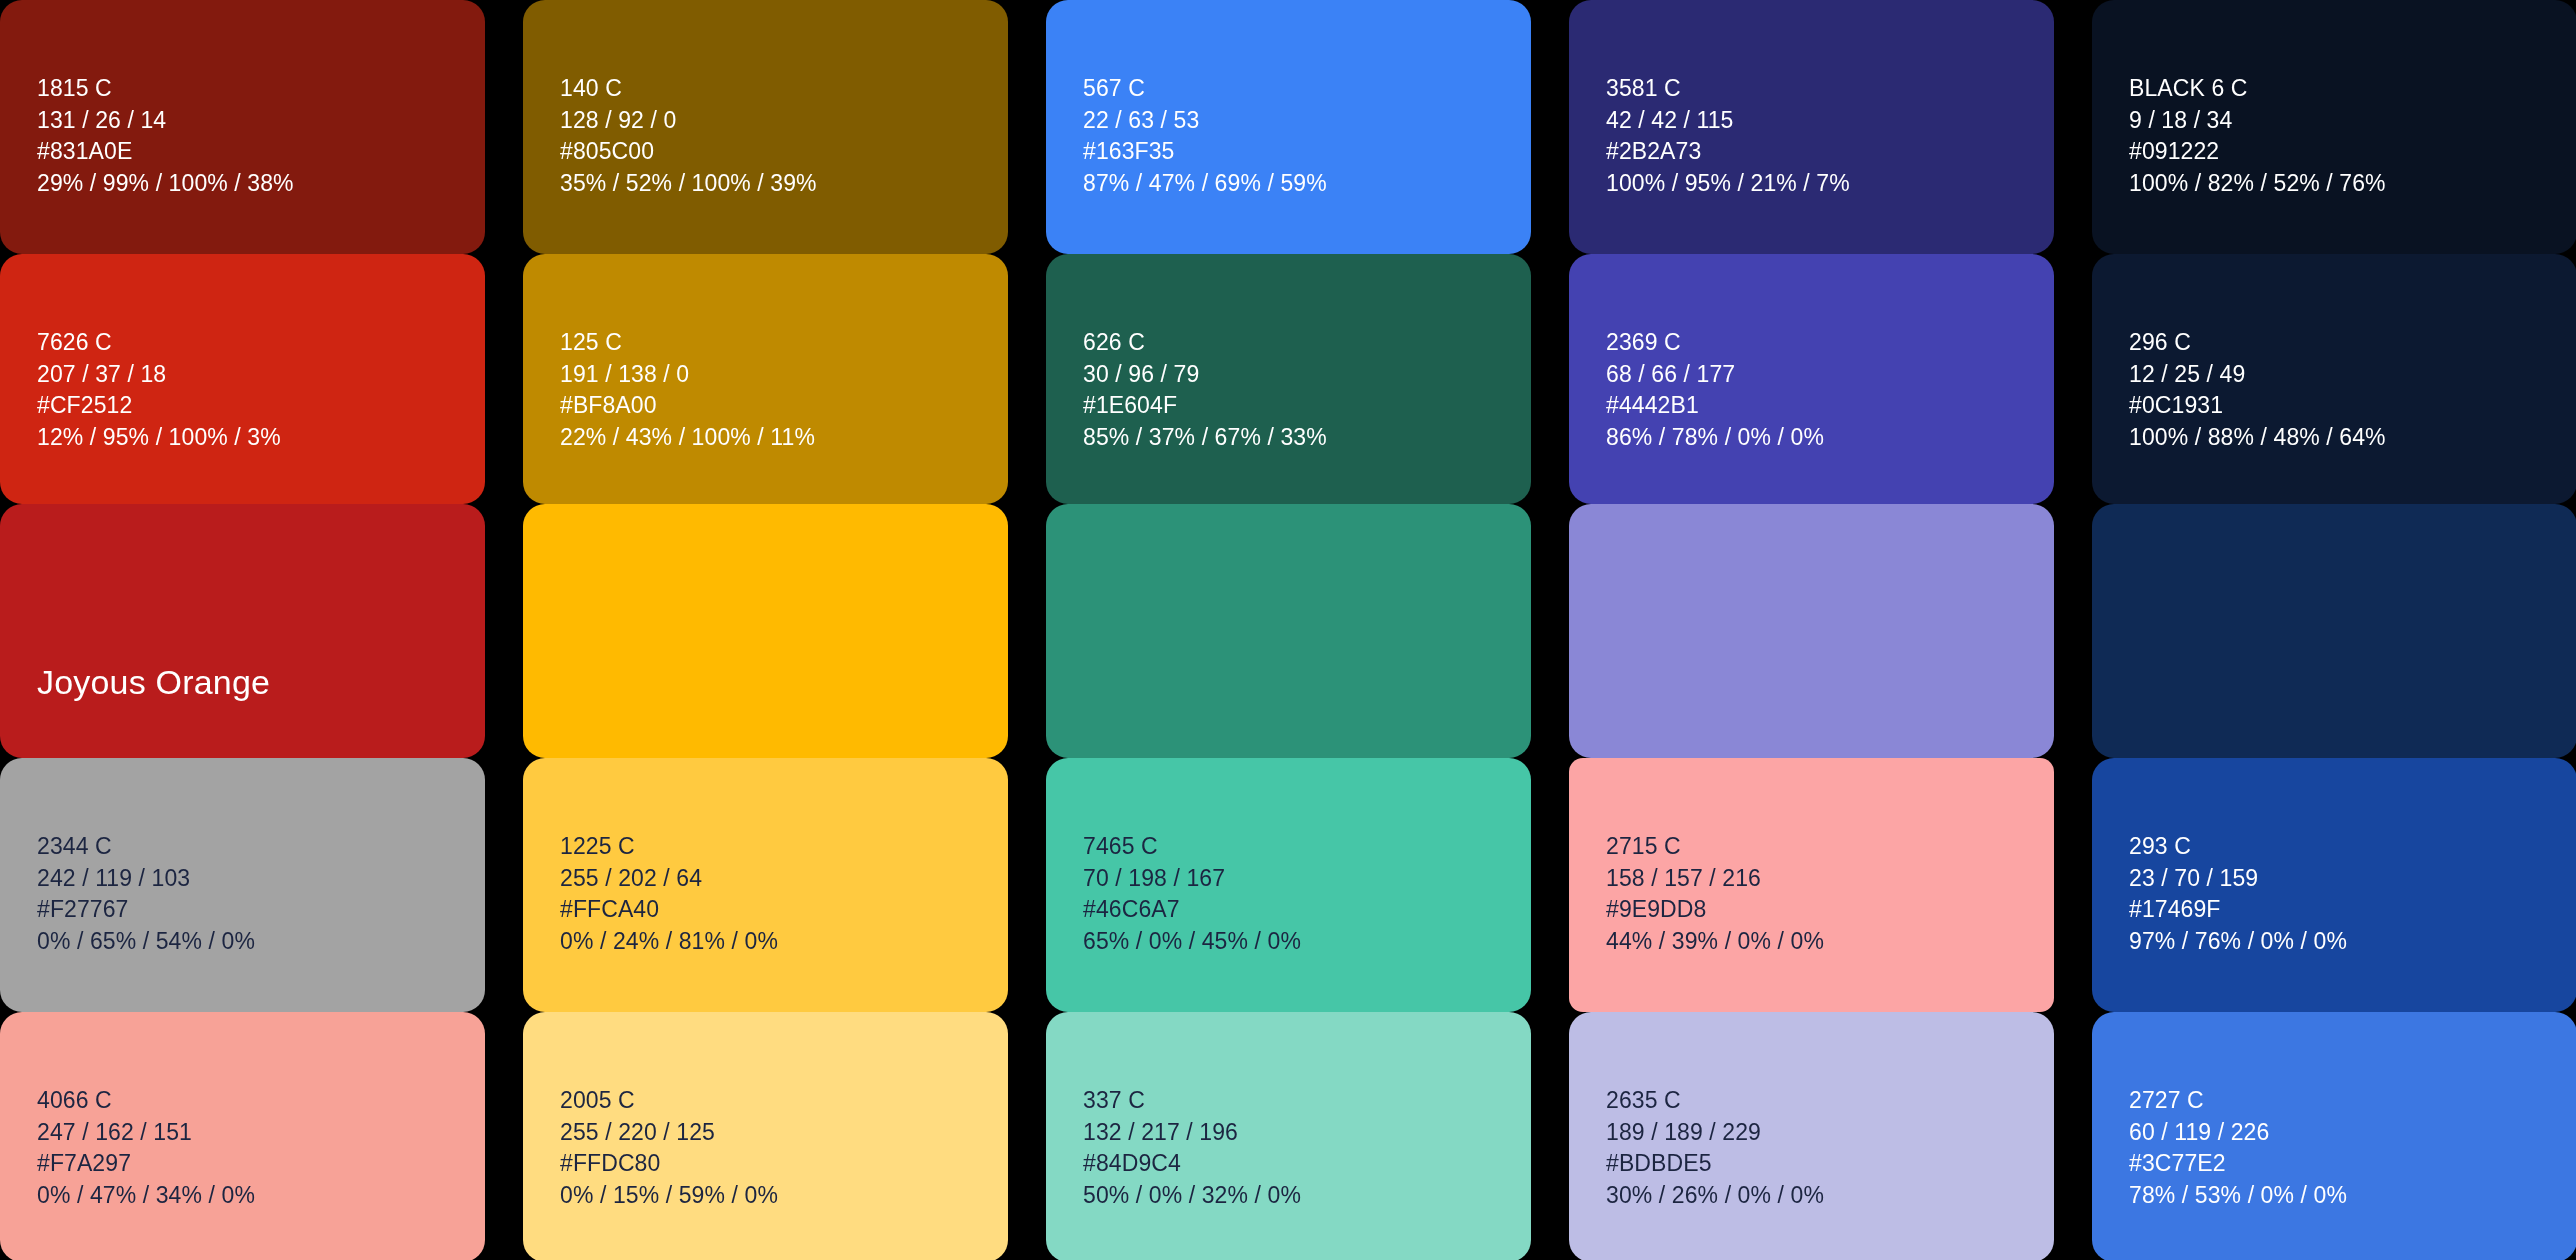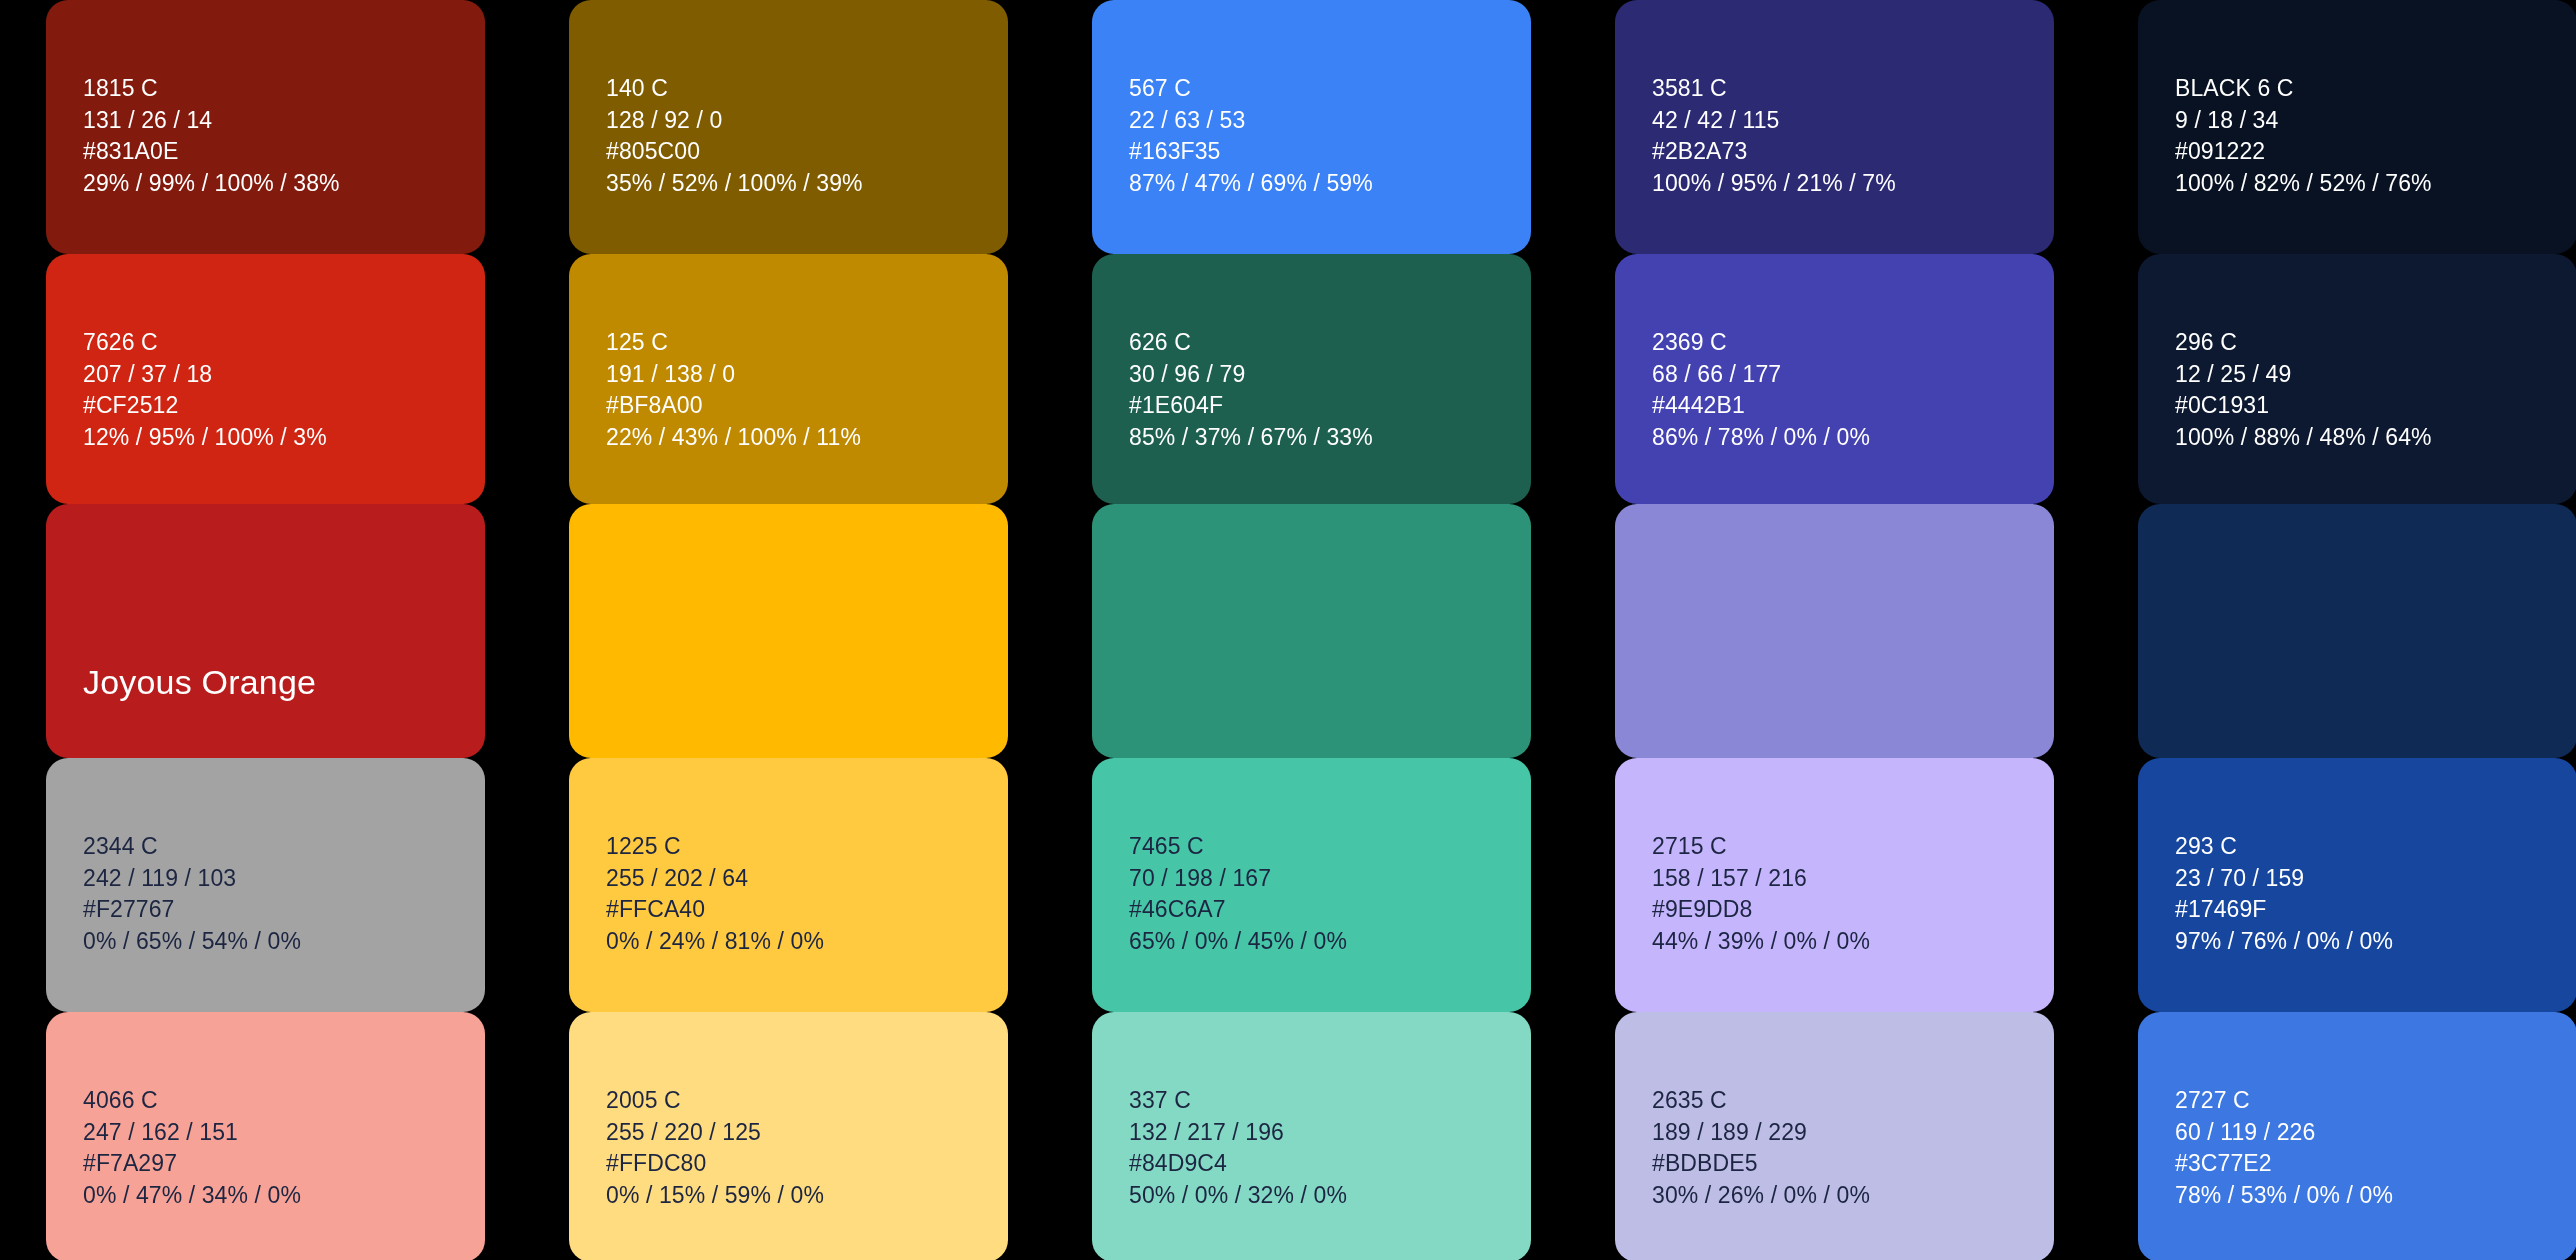--- a/index.html
+++ b/index.html
@@ -19,21 +19,20 @@
   }
   .swatch{
     position:relative;
     padding:4px 37px;
     display:flex;
     flex-direction:column;
     justify-content:flex-end;
     border-radius:22px;
     box-sizing:border-box;
     overflow:hidden;
-    margin-left:46px;
   }
   
   .swatch .info{
     position:absolute;
     left:37px;
     top:77px;
     line-height:1.00;
   }
   .swatch .line{
     font-size:23px;
@@ -179,21 +178,21 @@
       </div>
       <div class="swatch" style="background: rgb(68, 66, 177); color: rgb(255, 255, 255);">
         <div class="info">
           <div class="line">2369 C</div>
           <div class="line">68 / 66 / 177</div>
           <div class="line">#4442B1</div>
           <div class="line">86% / 78% / 0% / 0%</div>
         </div>
       </div>
       <div class="swatch" style="background: rgb(138, 135, 214); color: rgb(28, 37, 65);"></div>
-      <div class="swatch" style="background: #c4b5fd; color: rgb(28, 37, 65);">
+      <div class="swatch" style="background: #fca5a5; color: rgb(28, 37, 65); border-radius: 14px;">
         <div class="info">
           <div class="line">2715 C</div>
           <div class="line">158 / 157 / 216</div>
           <div class="line">#9E9DD8</div>
           <div class="line">44% / 39% / 0% / 0%</div>
         </div>
       </div>
       <div class="swatch" style="background: rgb(189, 189, 229); color: rgb(28, 37, 65);">
         <div class="info">
           <div class="line">2635 C</div>

